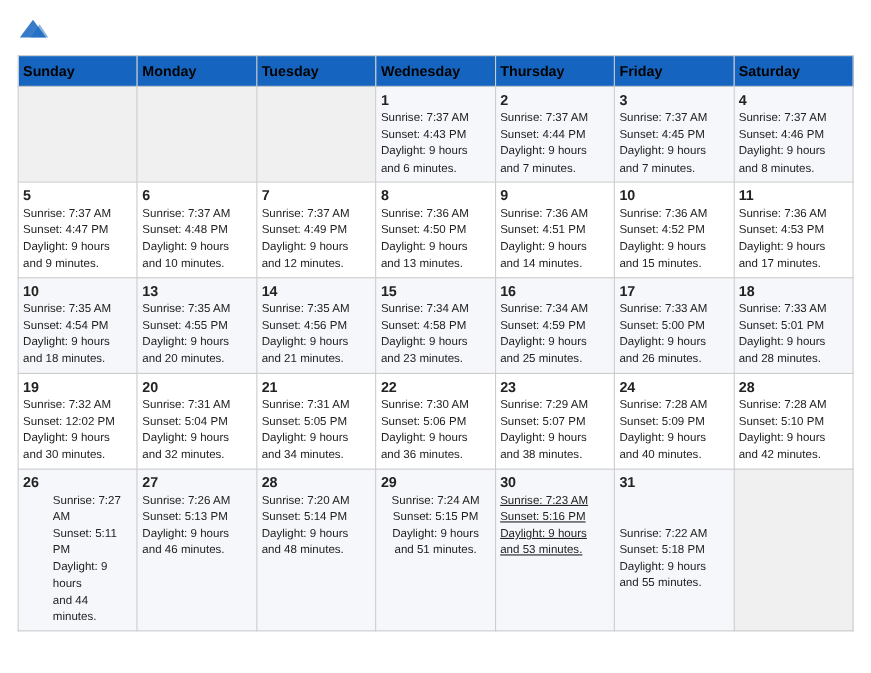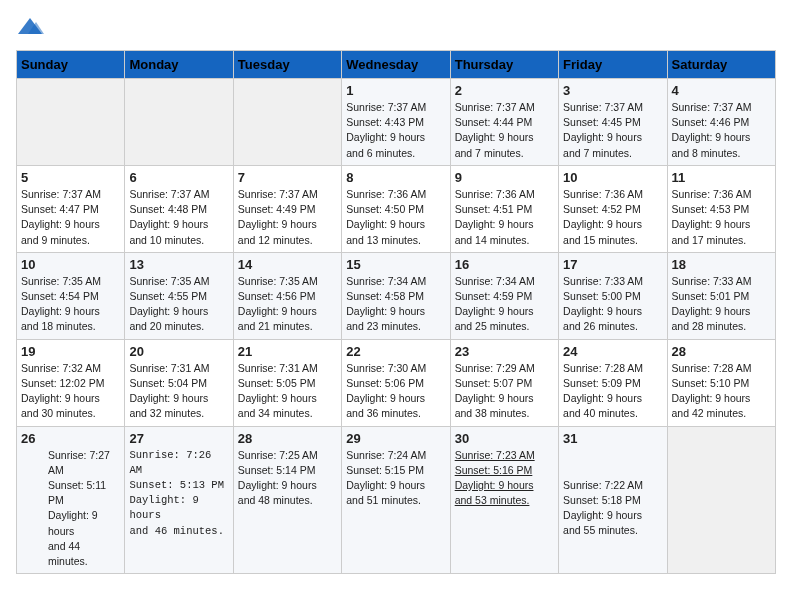--- a/index.html
+++ b/index.html
@@ -308,35 +308,35 @@
       <tr>
         <td>
           <div class="day-num">26</div>
           <div class="day-detail" style="white-space: pre-line; margin-left: 27px;">Sunrise: 7:27 AM
 Sunset: 5:11 PM
 Daylight: 9 hours
 and 44 minutes.</div>
         </td>
         <td>
           <div class="day-num">27</div>
-          <div class="day-detail" style="white-space: pre-line; font-family: Liberation Mono, monospace;">Sunrise: 7:26 AM
+          <div class="day-detail" style="white-space: pre-line;">Sunrise: 7:26 AM
 Sunset: 5:13 PM
 Daylight: 9 hours
 and 46 minutes.</div>
         </td>
         <td>
           <div class="day-num">28</div>
-          <div class="day-detail" style="white-space: pre-line;">Sunrise: 7:25 AM
+          <div class="day-detail" style="white-space: pre-line;">Sunrise: 7:20 AM
 Sunset: 5:14 PM
 Daylight: 9 hours
 and 48 minutes.</div>
         </td>
         <td>
           <div class="day-num">29</div>
-          <div class="day-detail" style="white-space: pre-line;">Sunrise: 7:24 AM
+          <div class="day-detail" style="white-space: pre-line; text-align: center;">Sunrise: 7:24 AM
 Sunset: 5:15 PM
 Daylight: 9 hours
 and 51 minutes.</div>
         </td>
         <td>
           <div class="day-num">30</div>
           <div class="day-detail" style="white-space: pre-line; text-decoration: underline;">Sunrise: 7:23 AM
 Sunset: 5:16 PM
 Daylight: 9 hours
 and 53 minutes.</div>

